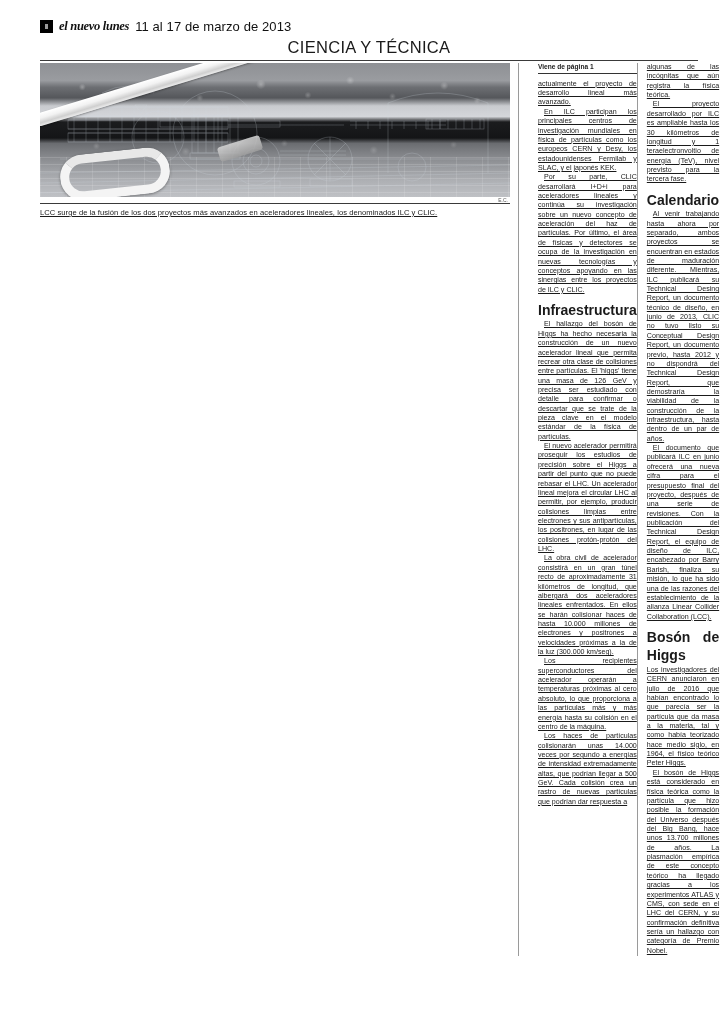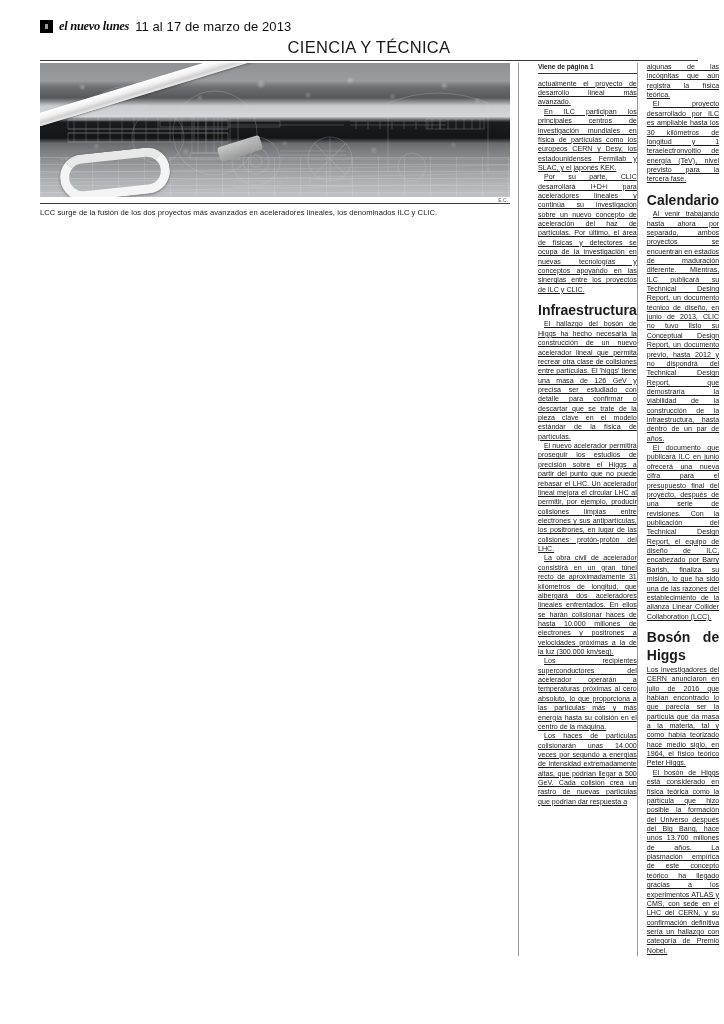--- a/index.html
+++ b/index.html
@@ -147,20 +147,21 @@
   .photo-credit {
     font-size: 5px; color:#555; text-align:right;
     padding-right:2px;
   }
   .caption {
     font-size: 7.6px;
     color: #1a1a1a;
     padding-top: 4px;
     padding-bottom: 3px;
     letter-spacing: 0.05px;
+    text-decoration: underline;
   }
   .photo-sep-top { border-top: .8px solid #3a3a3a; }
 
   
   .rightcol {
     width: 128px;
     margin-left: 10px;
     font-size: 7.1px;
     line-height: 1.32;
     text-align: justify;

